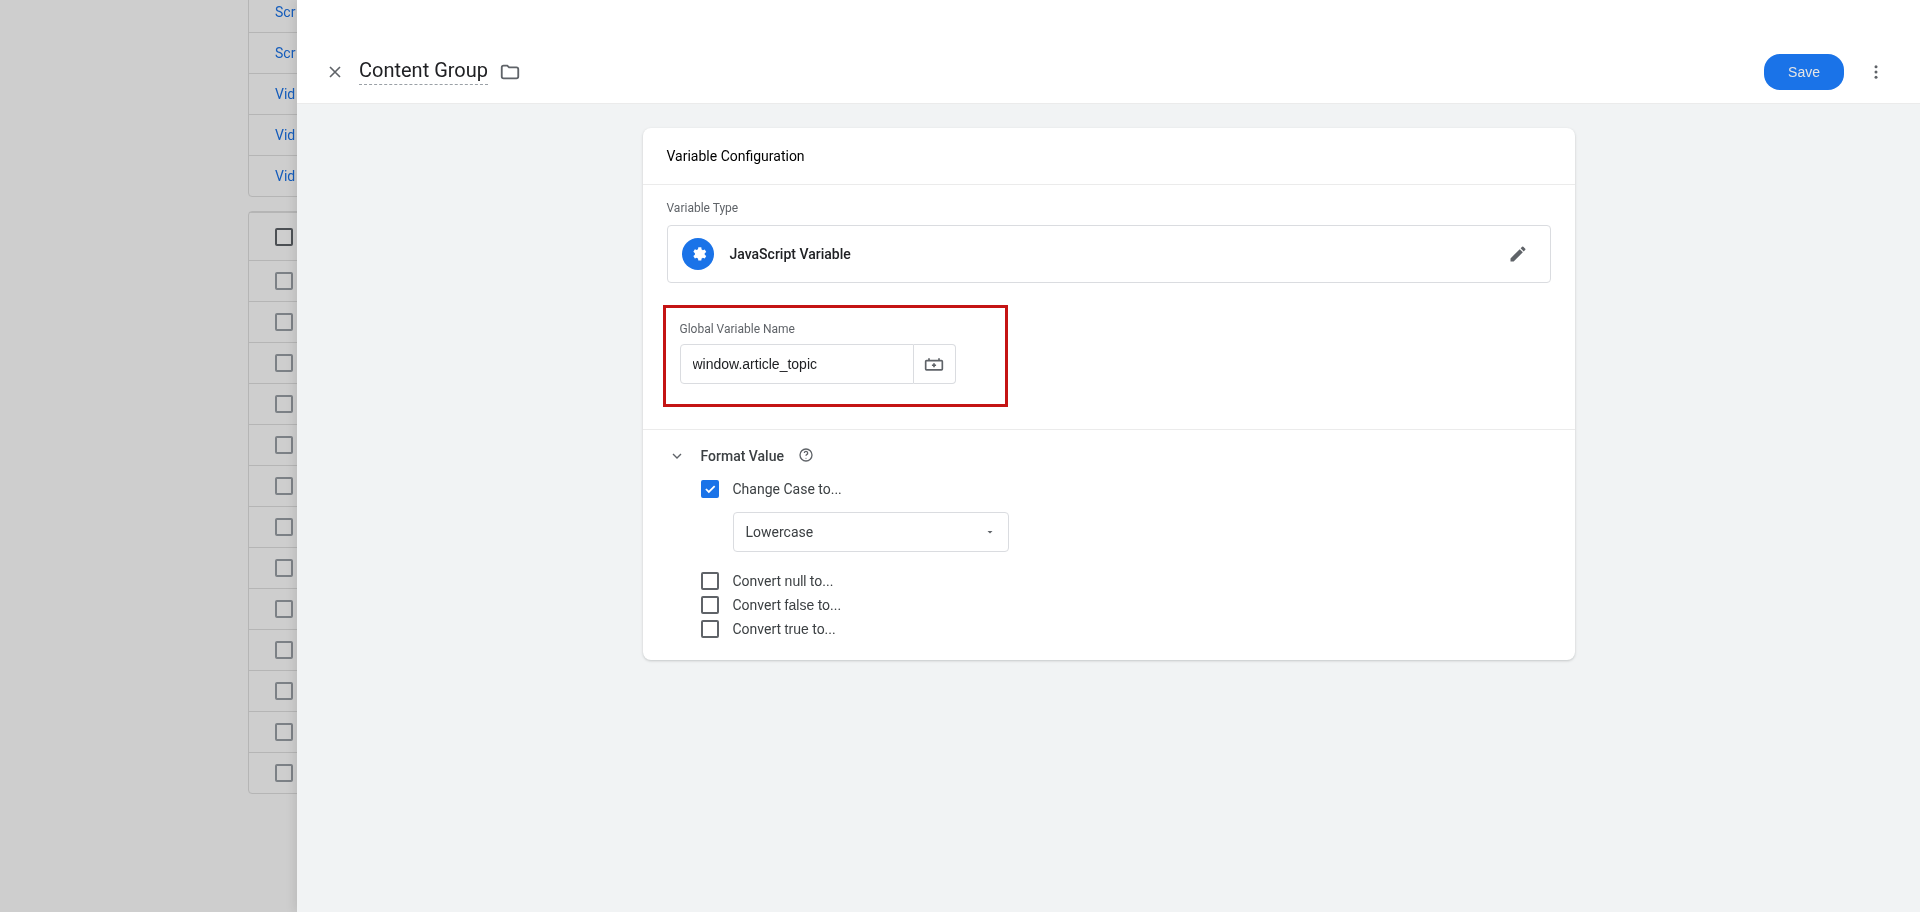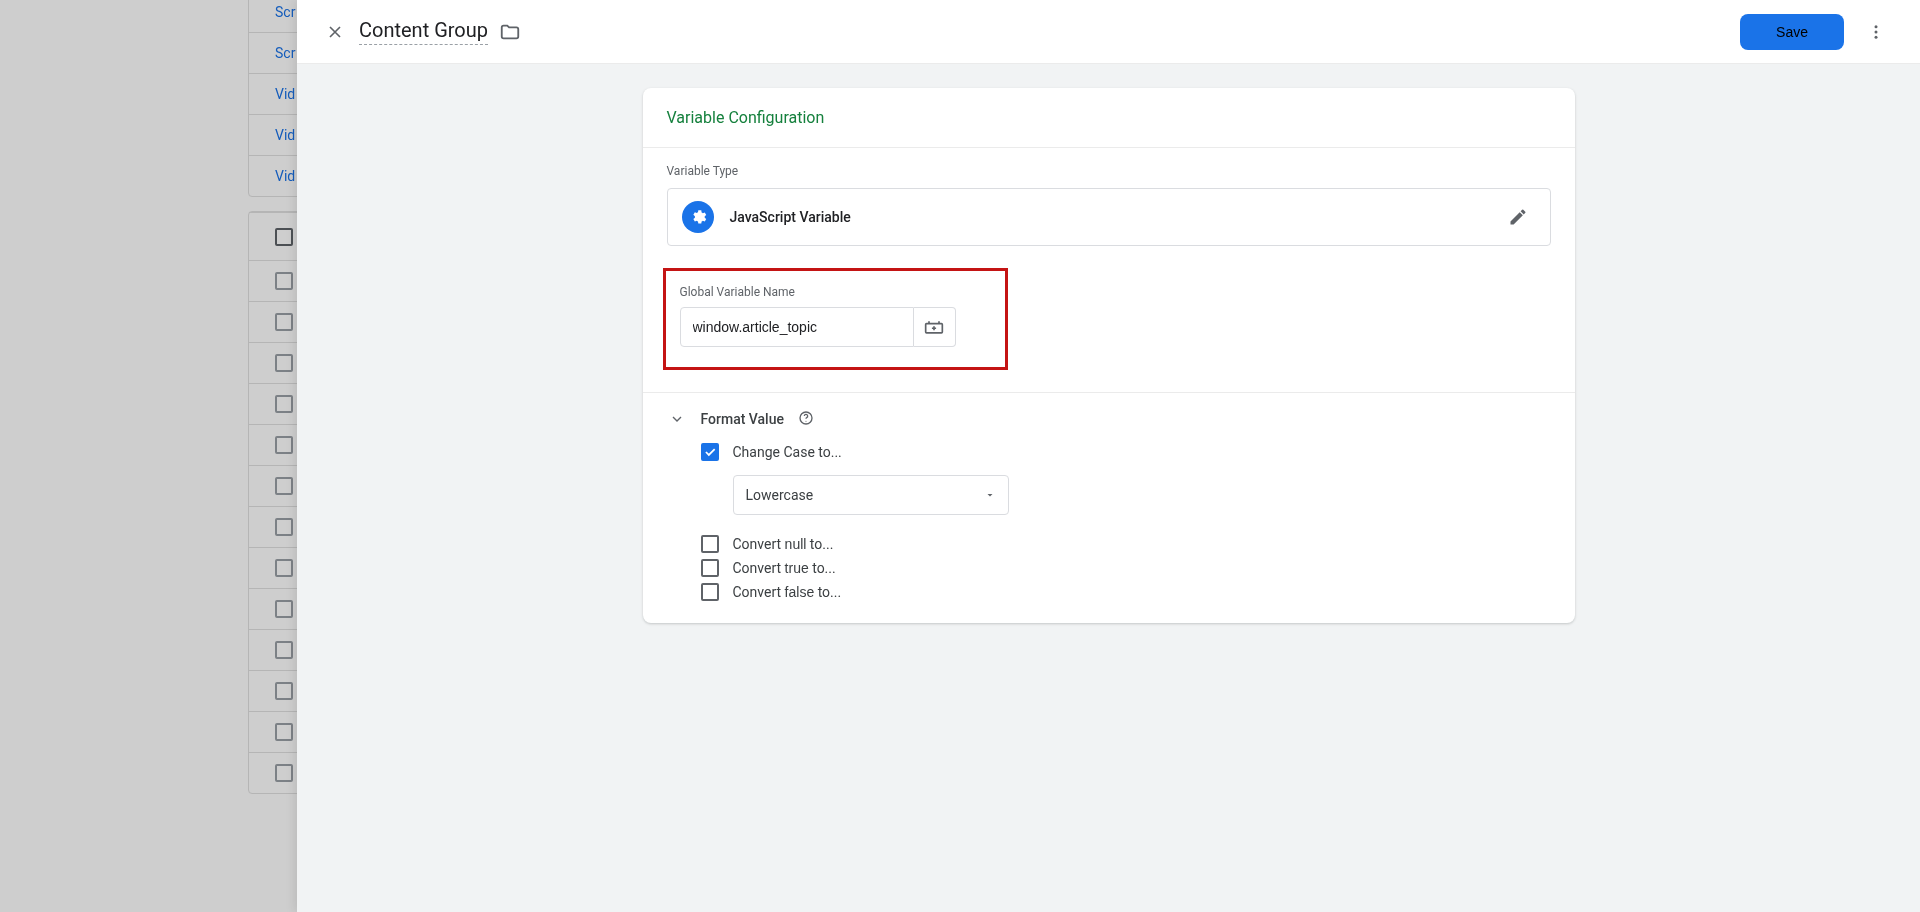--- a/index.html
+++ b/index.html
@@ -82,39 +82,40 @@
     display:flex;
     flex-direction:column;
     box-shadow: -2px 0 10px rgba(0,0,0,0.1);
   }
   .panel-header {
     height:64px;
     display:flex;
     align-items:center;
     padding:0 24px 0 18px;
     border-bottom:1px solid #ebebeb;
+    margin-top:40px;
   }
   .close-btn {
     width:40px;height:40px;border-radius:50%;display:flex;align-items:center;justify-content:center;
     color:#5f6368;cursor:pointer;margin-right:4px;
   }
   .panel-title {
     font-size:20px;
     color:#202124;
     border-bottom:1px dashed #9aa0a6;
     padding-bottom:2px;
     margin-right:10px;
   }
   .folder-icon {
     width:24px;height:24px;color:#5f6368;display:flex;align-items:center;justify-content:center;
   }
   .header-spacer { flex:1; }
   .save-btn {
-    background:#1a73e8;color:#000000;border:none;border-radius:8px;
-    height:36px;padding:0 36px;font-size:14px;font-weight:500;cursor:pointer;
+    background:#1a73e8;color:#e5e5e5;border:none;border-radius:16px;
+    height:36px;padding:0 24px;font-size:14px;font-weight:500;cursor:pointer;
   }
   .kebab-btn {
     width:40px;height:40px;border-radius:50%;display:flex;align-items:center;justify-content:center;
     color:#5f6368;cursor:pointer;margin-left:12px;
   }
 
   .panel-body {
     flex:1;
     background:#f1f3f4;
     overflow:auto;
@@ -125,22 +126,22 @@
   }
 
   .card {
     width:932px;
     background:#fff;
     border-radius:8px;
     box-shadow:0 1px 3px rgba(60,64,67,0.15),0 1px 2px rgba(60,64,67,0.1);
   }
   .card-header {
     padding:20px 24px;
-    font-size:16px;
-    color:#15803d;
+    font-size:14px;
+    color:#000000;
     border-bottom:1px solid #ebebeb;
   }
   .card-section { padding:16px 24px 22px; }
   .card-section.bordered { border-bottom:1px solid #ebebeb; }
   .section-label {
     font-size:12px;
     color:#5f6368;
     margin-bottom:10px;
   }
 
@@ -369,28 +370,28 @@
             <div class="cb"></div>
             <span class="option-label">
               <span>Convert </span><span class="mono">null</span><span> to...</span>
             </span>
           </div>
 
 
           <div class="option-row">
             <div class="cb"></div>
             <span class="option-label">
-              <span>Convert </span><span class="mono">true</span><span> to...</span>
+              <span>Convert </span><span class="mono">false</span><span> to...</span>
             </span>
           </div>
 
           <div class="option-row">
             <div class="cb"></div>
             <span class="option-label">
-              <span>Convert </span><span class="mono">false</span><span> to...</span>
+              <span>Convert </span><span class="mono">true</span><span> to...</span>
             </span>
           </div>
         </div>
       </div>
 
     </div>
   </div>
 </div>
 
 </body></html>

